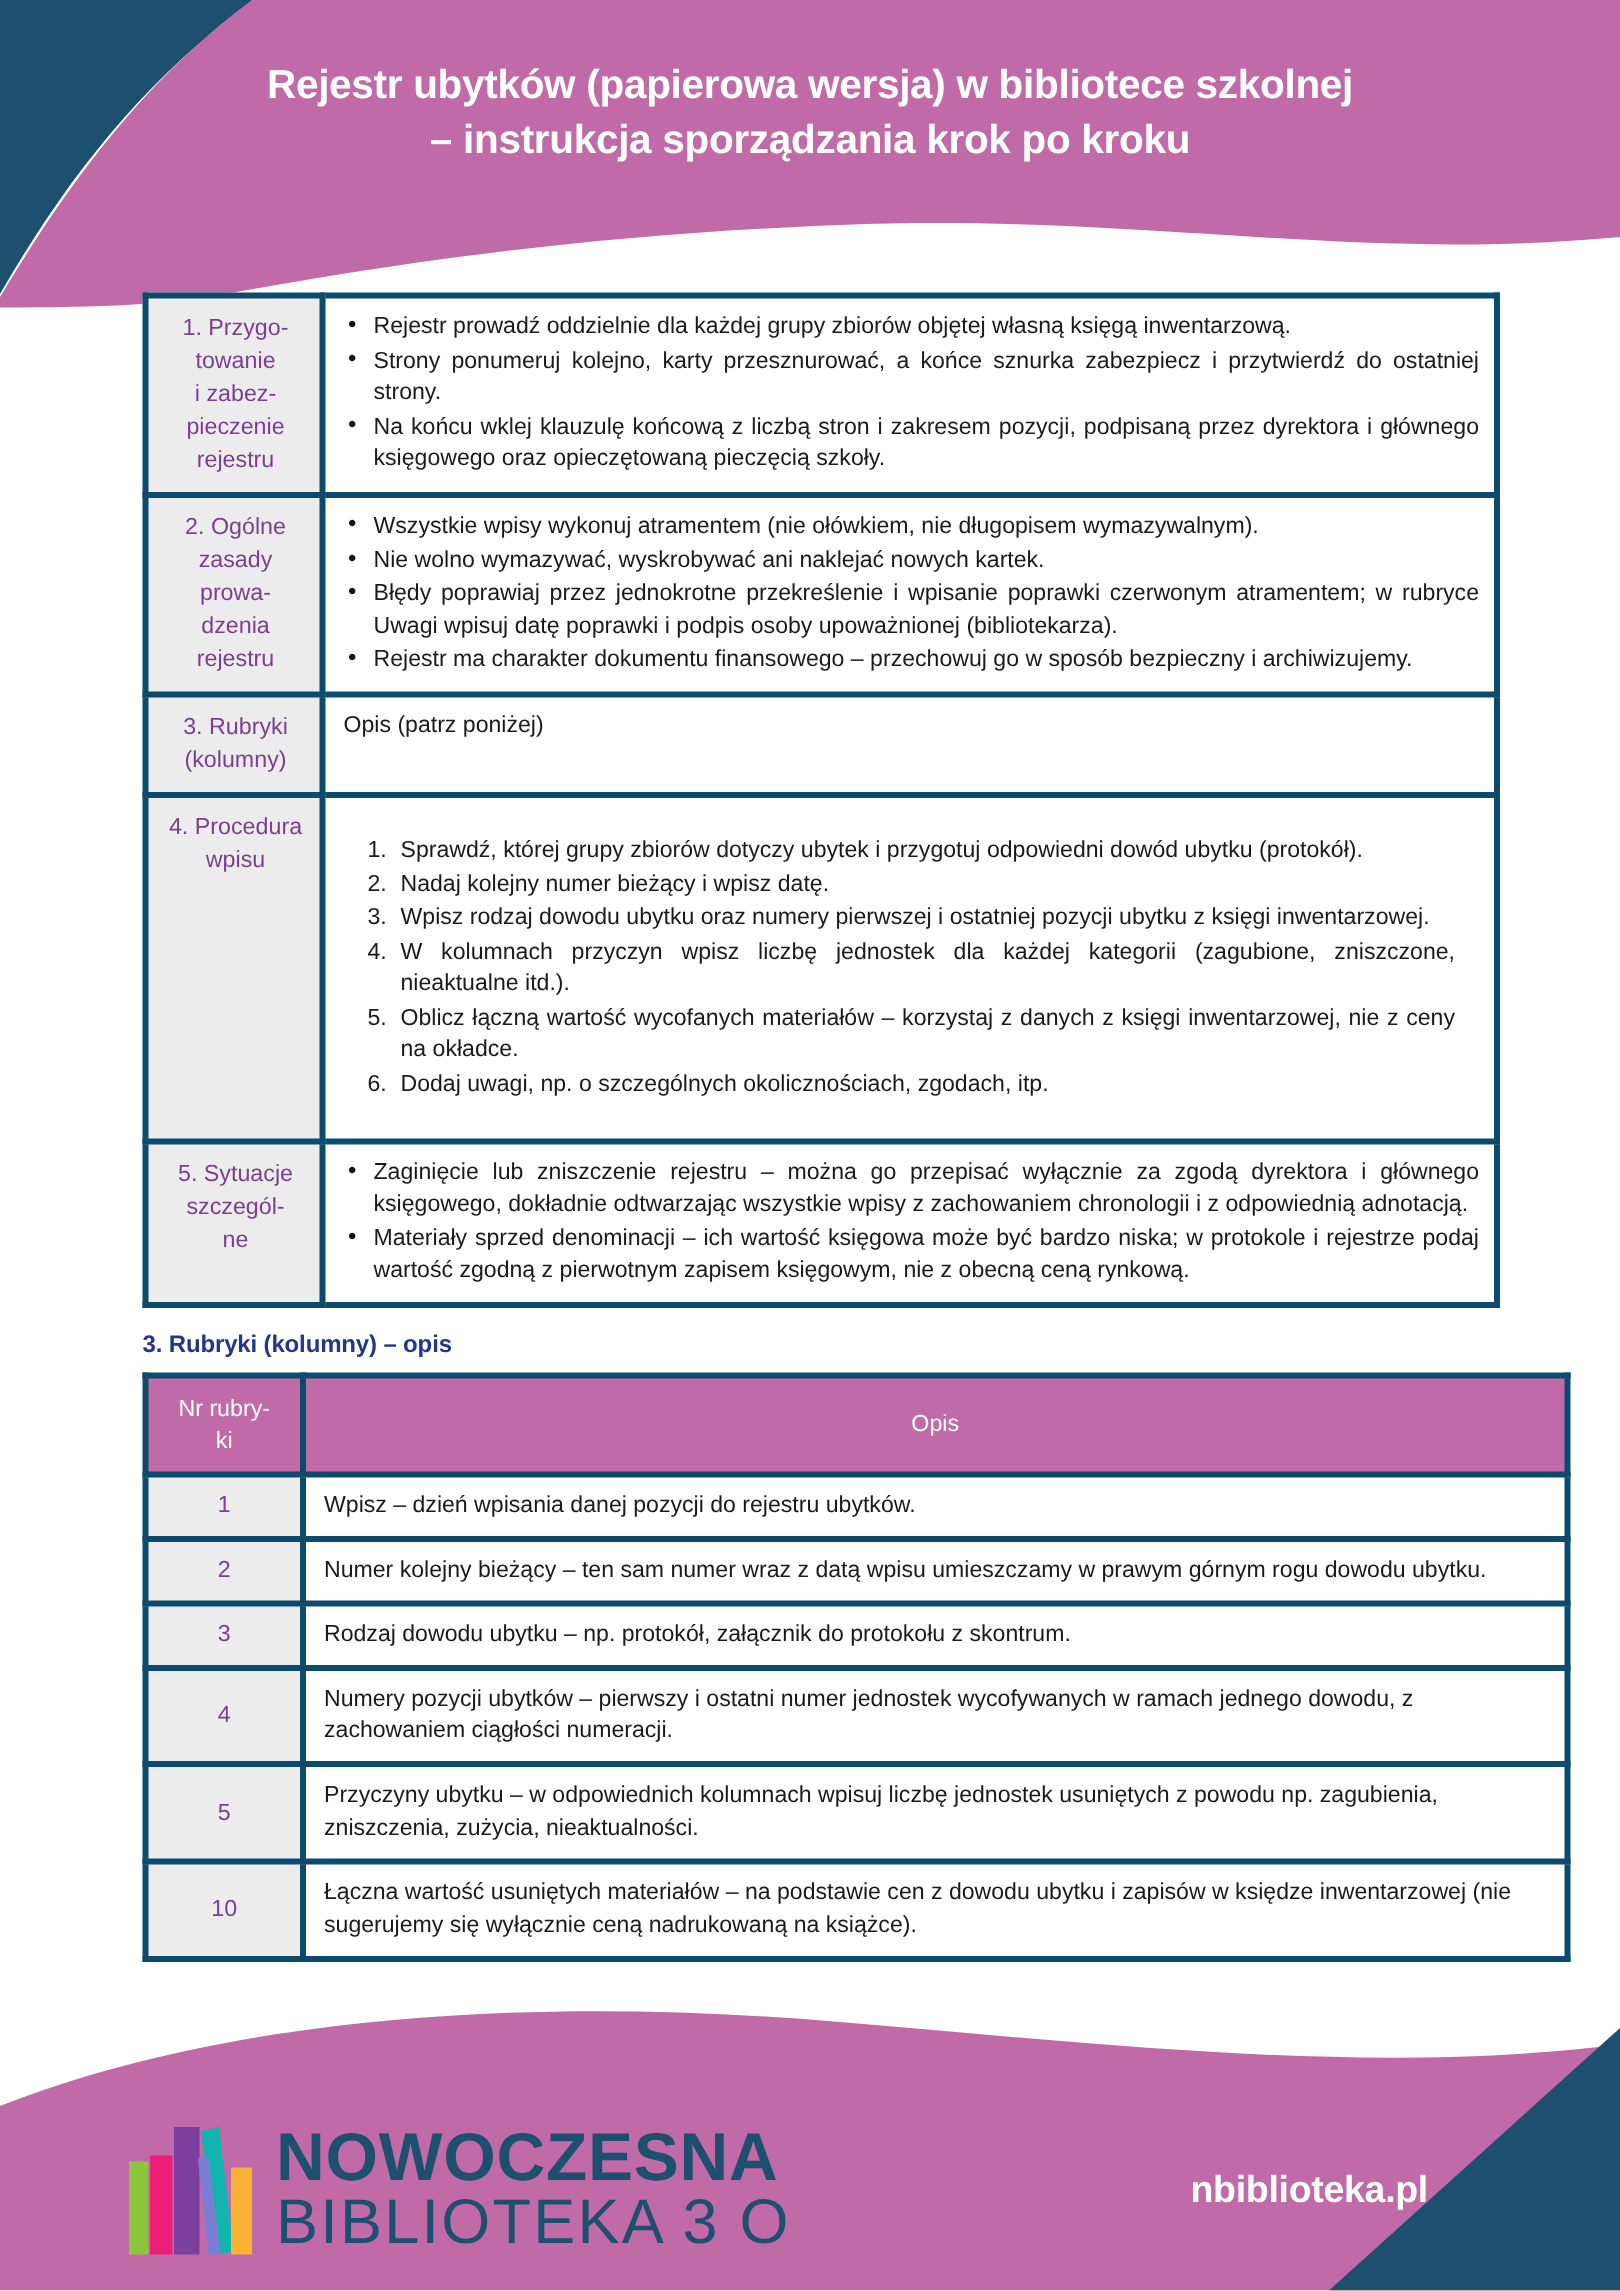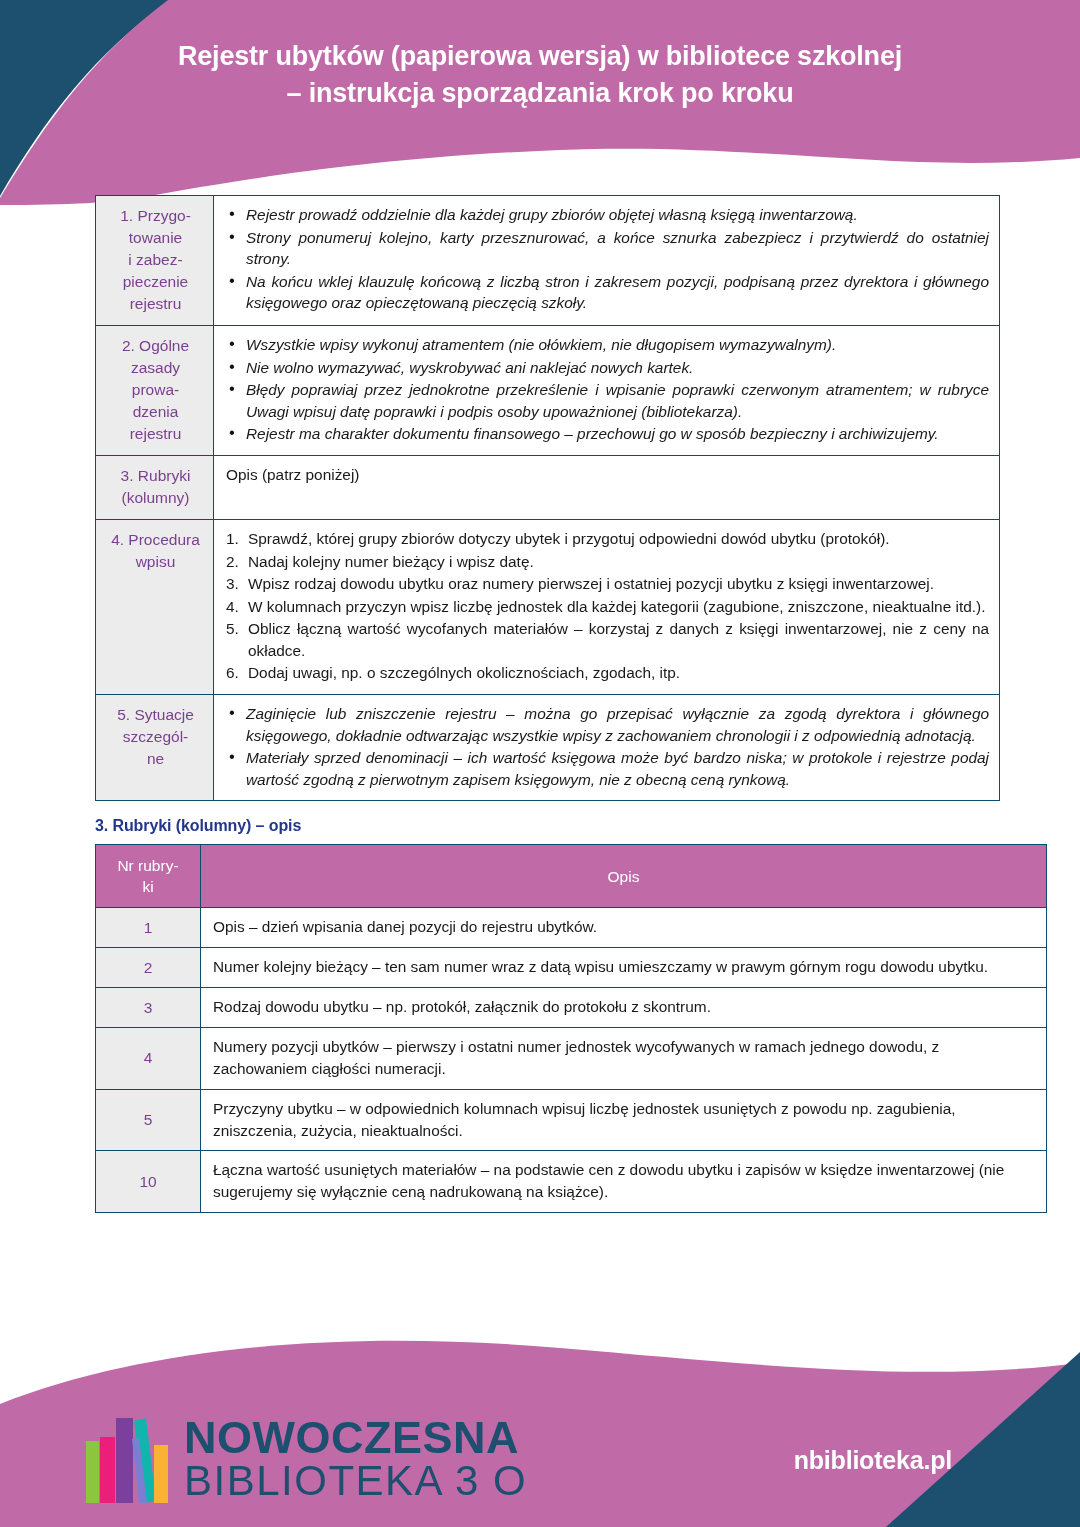--- a/index.html
+++ b/index.html
@@ -58,21 +58,21 @@
   }
 
   table.doc-table {
     width: 905px;
     border-collapse: collapse;
     table-layout: fixed;
     background: #ffffff;
     border: 1px solid #8c8c8c;
   }
   table.doc-table td, table.doc-table th {
-    border: 1px solid #0c4a6e;
+    border: 4px solid #0c4a6e;
     vertical-align: top;
   }
 
   
   #main-table col.c1 { width: 118px; }
   #main-table td.label-cell {
     background: #ececed;
     color: #7b3f8f;
     font-size: 15.5px;
     line-height: 1.42;
@@ -86,38 +86,37 @@
   #main-table td.body-cell {
     padding: 8px 10px 9px 12px;
     color: #1a1a1a;
     font-size: 15.4px;
     line-height: 1.40;
   }
   ul.bullets {
     margin: 0;
     padding: 0;
     list-style: none;
-    font-style: italic;
   }
   ul.bullets > li {
     position: relative;
     padding-left: 20px;
     margin: 0 0 1px 0;
     text-align: justify;
   }
   ul.bullets > li::before {
     content: "\2022";
     position: absolute;
     left: 3px;
     top: -1px;
     font-size: 16px;
     color: #111;
   }
   ol.numlist {
-    margin: 0;
+    margin: 16px;
     padding: 0;
     list-style: none;
     counter-reset: nl;
   }
   ol.numlist > li {
     position: relative;
     padding-left: 22px;
     margin: 0 0 1px 0;
     counter-increment: nl;
     text-align: justify;
@@ -332,21 +331,21 @@
         <th class="rub-head" id="rub-head-1">
             <span style="display: block;">Nr rubry-</span>
             <span style="display: block;">ki</span>
           </th>
         <th class="rub-head">Opis</th>
       </tr>
     </thead>
     <tbody id="rubric-table-body">
         <tr>
           <td class="rub-num">1</td>
-          <td class="rub-desc">Opis – dzień wpisania danej pozycji do rejestru ubytków.</td>
+          <td class="rub-desc">Wpisz – dzień wpisania danej pozycji do rejestru ubytków.</td>
         </tr>
         <tr>
           <td class="rub-num">2</td>
           <td class="rub-desc">Numer kolejny bieżący – ten sam numer wraz z datą wpisu umieszczamy w prawym górnym rogu dowodu ubytku.</td>
         </tr>
         <tr>
           <td class="rub-num">3</td>
           <td class="rub-desc">Rodzaj dowodu ubytku – np. protokół, załącznik do protokołu z skontrum.</td>
         </tr>
         <tr>

